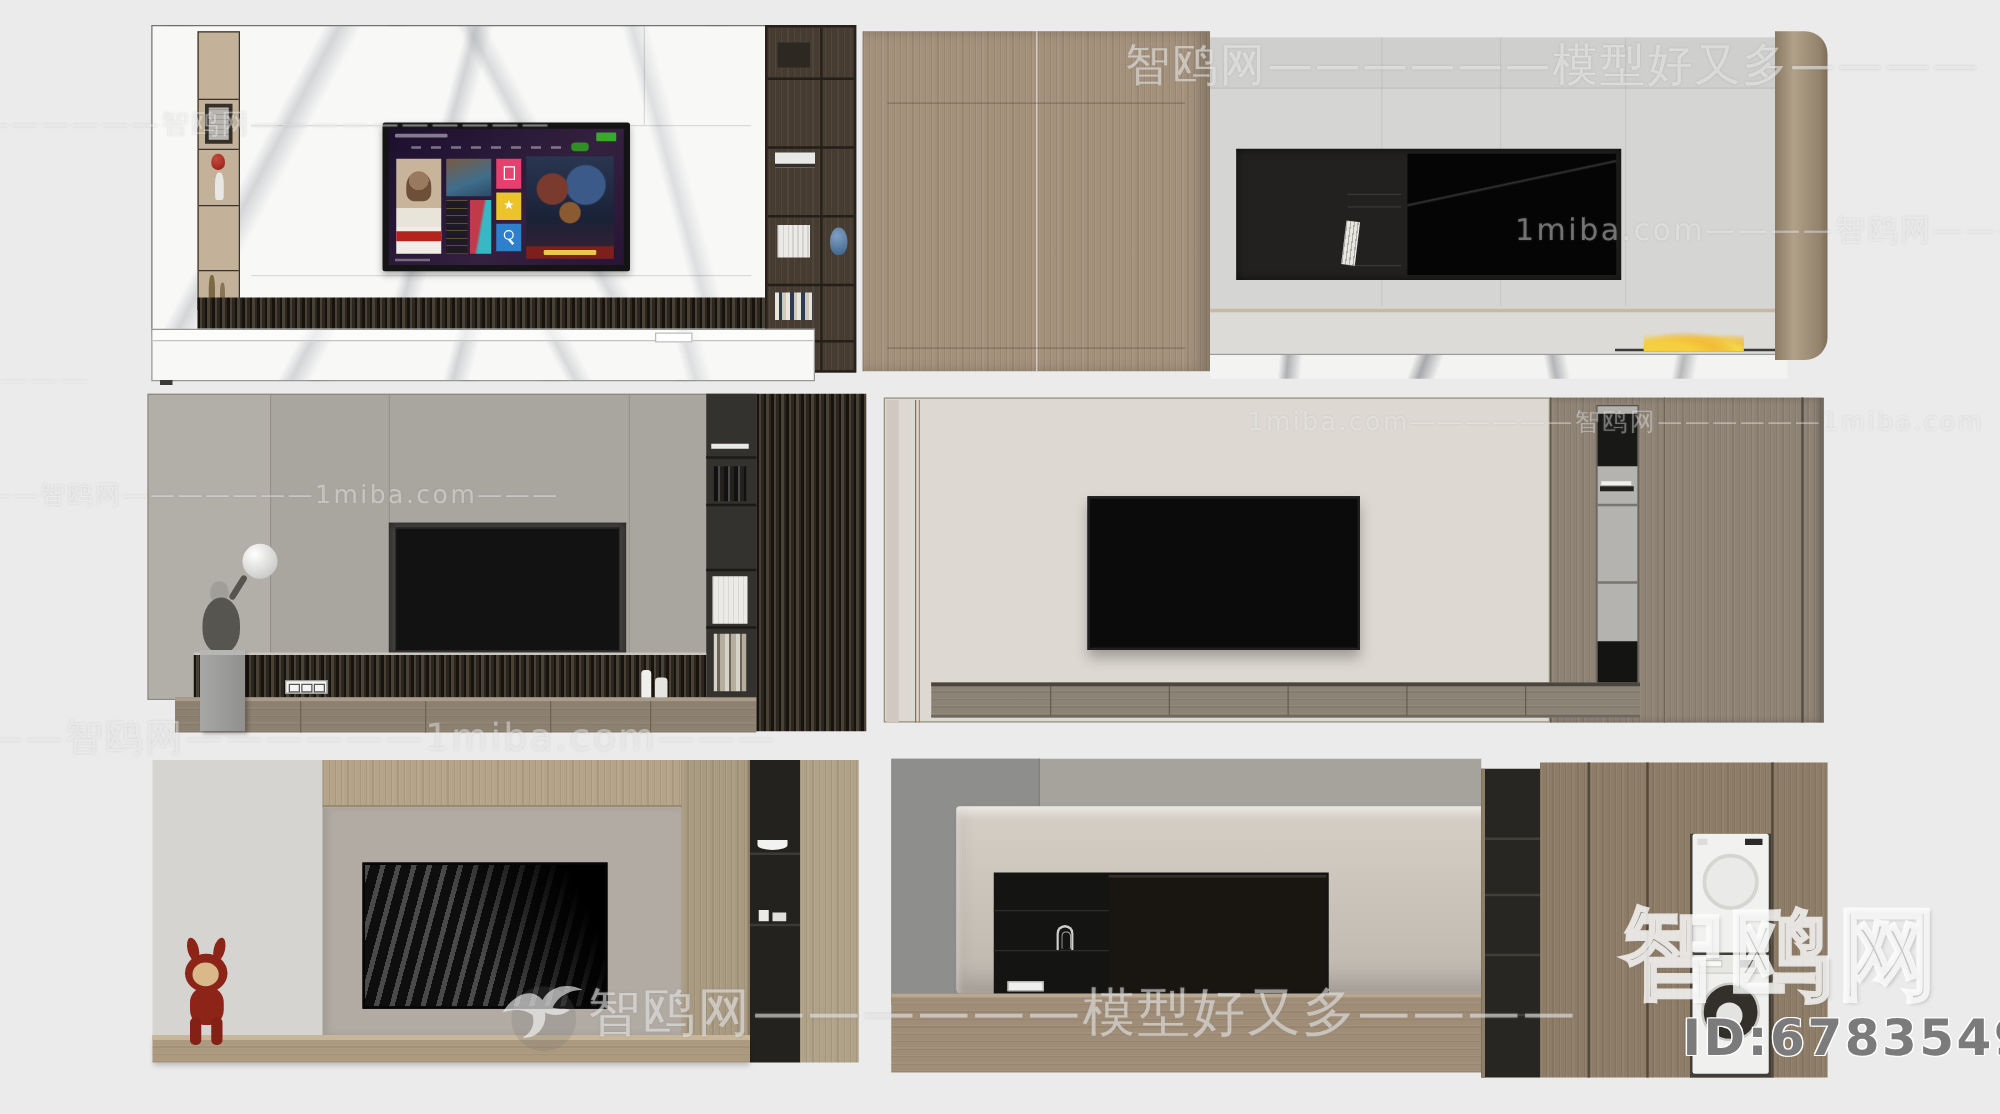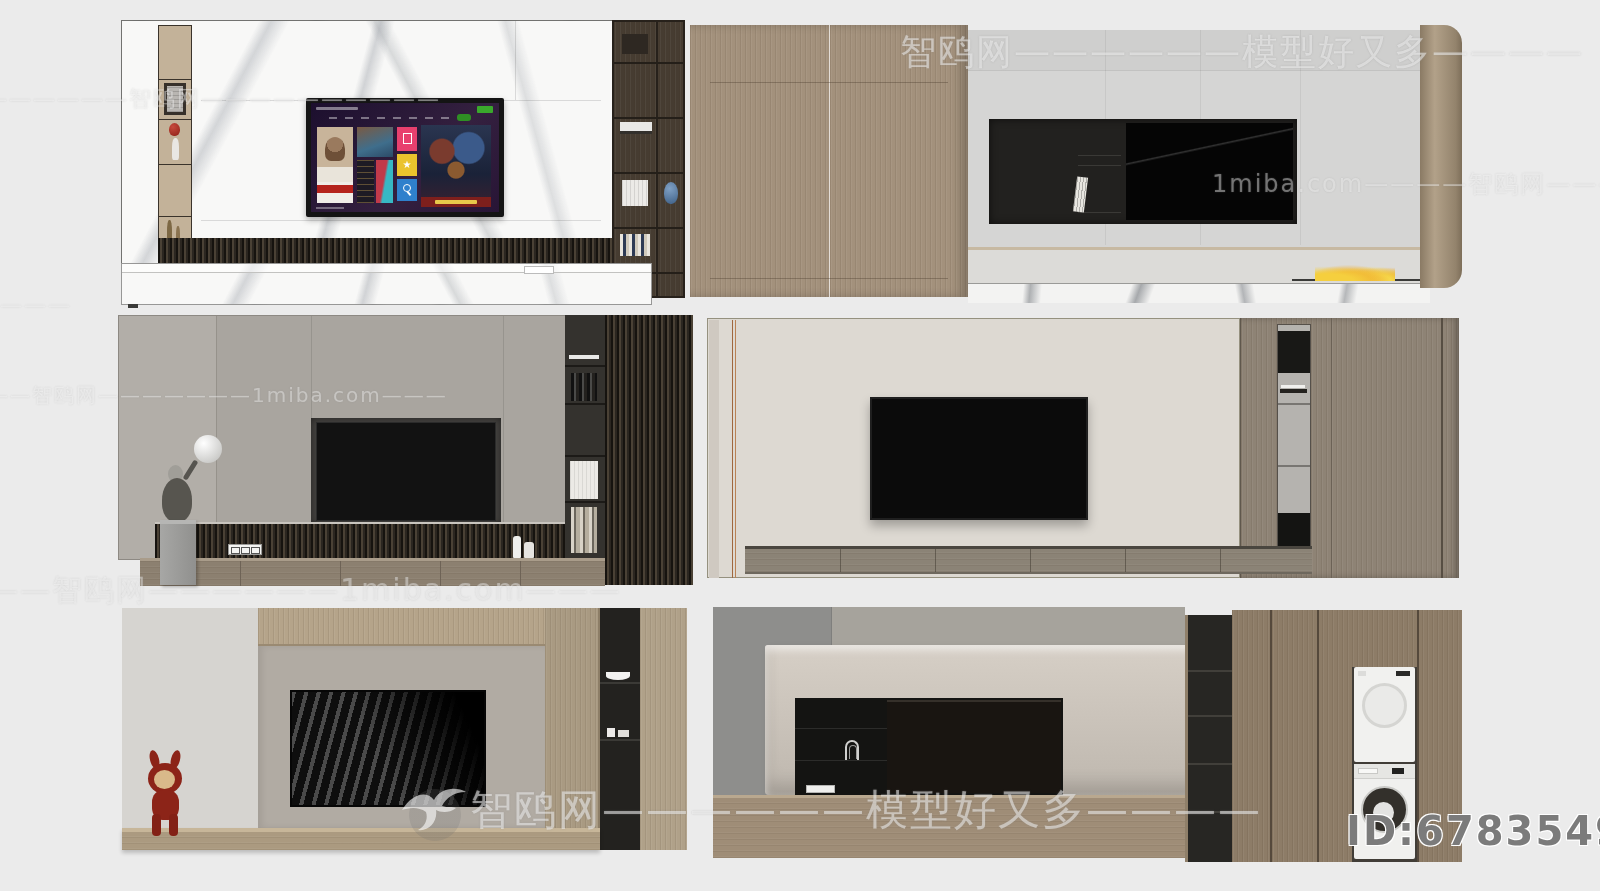--- a/index.html
+++ b/index.html
@@ -282,25 +282,27 @@
             <div class="abs" style="left:10px;top:14px;width:21px;height:21px;background:#e3e3e1;border-radius:50%;"></div>
           </div>
         </div>
       </div>
     </div>
   </section>
 
   <div class="abs wm" style="left:900px;top:28px;font-size:36px;">智鸥网——————模型好又多————</div>
   <div class="abs wm" style="left:-15px;top:84px;font-size:22px;opacity:.85;">——————智鸥网——————————</div>
   <div class="abs wm" style="left:1212px;top:168px;font-size:24px;opacity:.8;">1miba.com————智鸥网————</div>
+  <div class="abs wm" style="left:998px;top:324px;font-size:20px;opacity:.75;">1miba.com——————智鸥网——————1miba.com</div>
   <div class="abs wm" style="left:-12px;top:382px;font-size:20px;opacity:.8;">——智鸥网———————1miba.com———</div>
   <div class="abs wm" style="left:-12px;top:570px;font-size:30px;opacity:.8;">——智鸥网——————1miba.com———</div>
   <div class="abs wm" style="left:0;top:292px;font-size:22px;opacity:.7;">———</div>
 
   <div class="abs" style="left:404px;top:786px;width:62px;height:58px;background:radial-gradient(circle,rgba(110,110,110,.20) 0 60%,transparent 62%);"></div>
   <svg class="abs" style="left:398px;top:782px;opacity:.6;" width="72" height="56" viewBox="0 0 72 56">
     <path d="M4,28 C14,12 28,8 36,18 C42,6 58,4 68,10 C56,10 48,16 44,24 C50,26 54,24 58,26 C50,32 42,30 38,28 C40,40 30,50 20,48 C28,44 30,36 28,30 C20,24 10,26 4,28 Z" fill="#ffffff"></path>
   </svg>
   <div class="abs wm" style="left:470px;top:782px;font-size:42px;">智鸥网——————模型好又多————</div>
 
+  <div class="abs wm-big" style="left:1298px;top:710px;font-size:80px;">智鸥网</div>
   <div class="abs wm-id" style="left:1346px;top:808px;font-size:40px;">ID:678354986</div>
 
 </div>
 
 </body></html>

